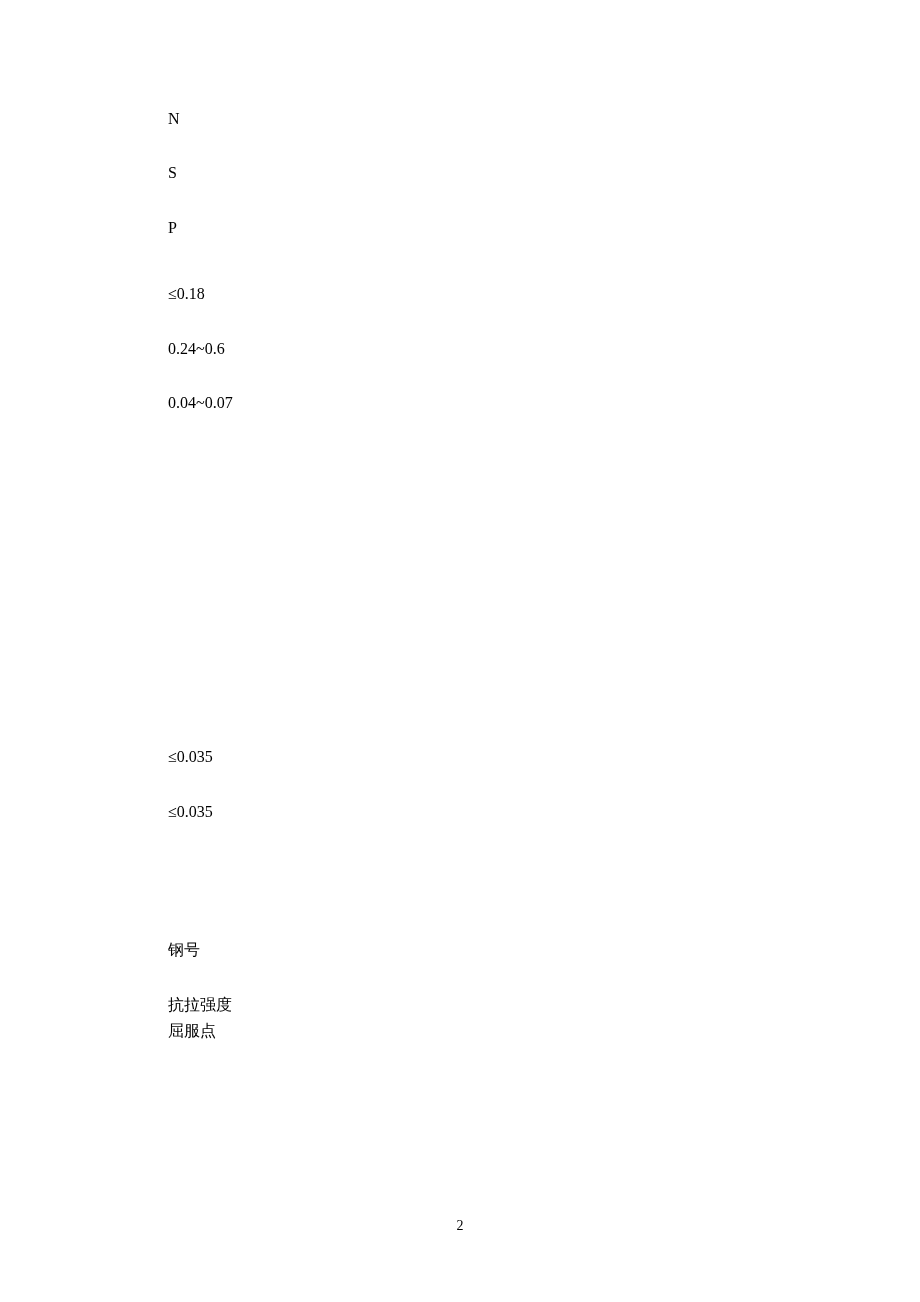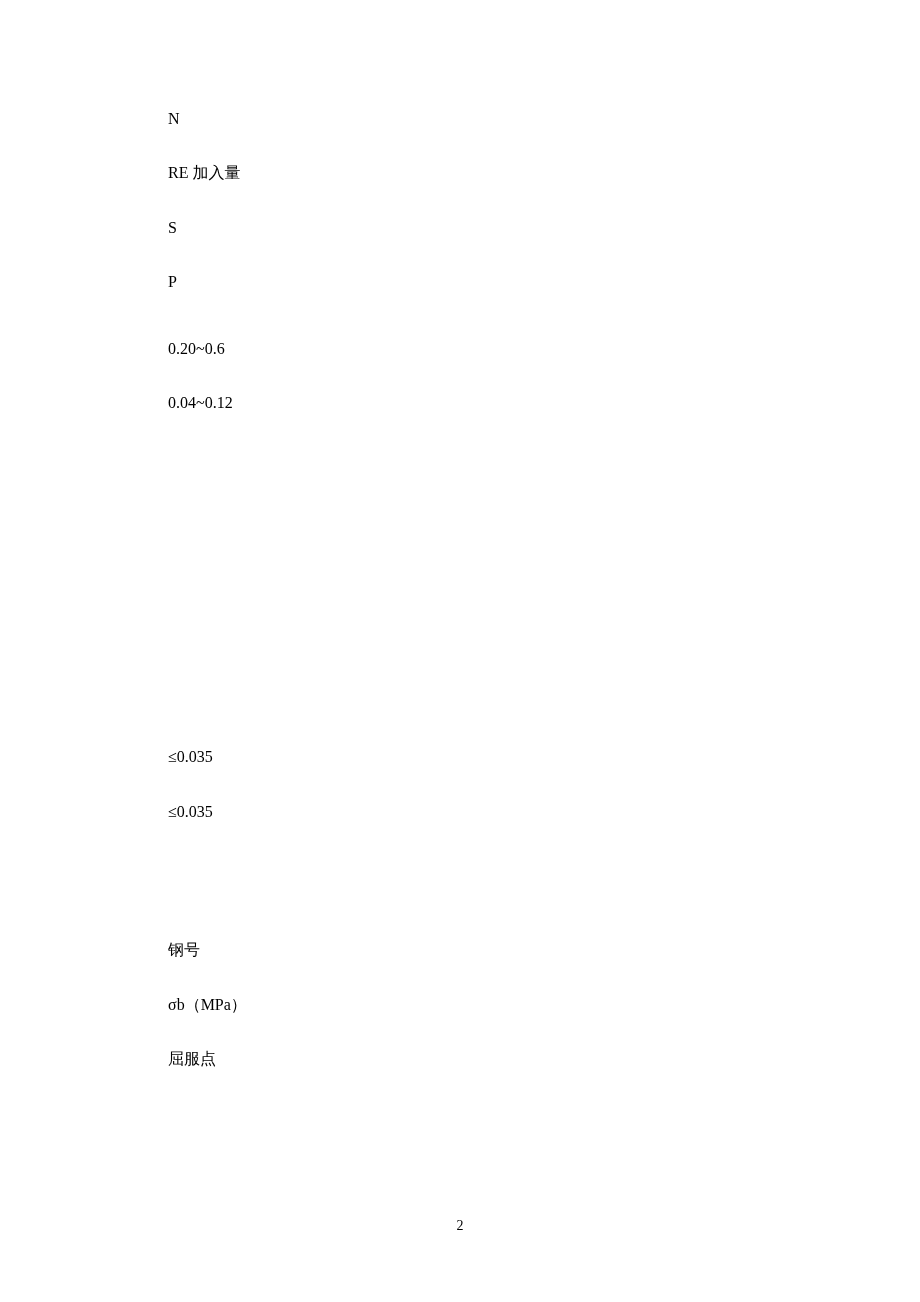--- a/index.html
+++ b/index.html
@@ -45,34 +45,34 @@
     font-family: "SimSun", "宋体", serif;
     font-size: 14px;
   }
 </style>
 </head>
 <body>
 
 <div class="page">
 
   <div class="line">N</div>
-  <div class="line">RE 加入量</div>
   <div class="line">S</div>
   <div class="line">P</div>
 
   <div class="gap-small"></div>
 
-  <div class="line">0.20~0.6</div>
-  <div class="line">0.04~0.12</div>
+  <div class="line">≤0.18</div>
+  <div class="line">0.24~0.6</div>
+  <div class="line">0.04~0.07</div>
 
   <div class="gap-large"></div>
 
   <div class="line">≤0.035</div>
   <div class="tight">≤0.035</div>
 
   <div class="gap-medium"></div>
 
   <div class="line">钢号</div>
-  <div class="line">σb（MPa）</div>
+  <div class="tight">抗拉强度</div>
   <div class="line">屈服点</div>
 
   <div class="page-number">2</div>
 </div>
 
 </body></html>

